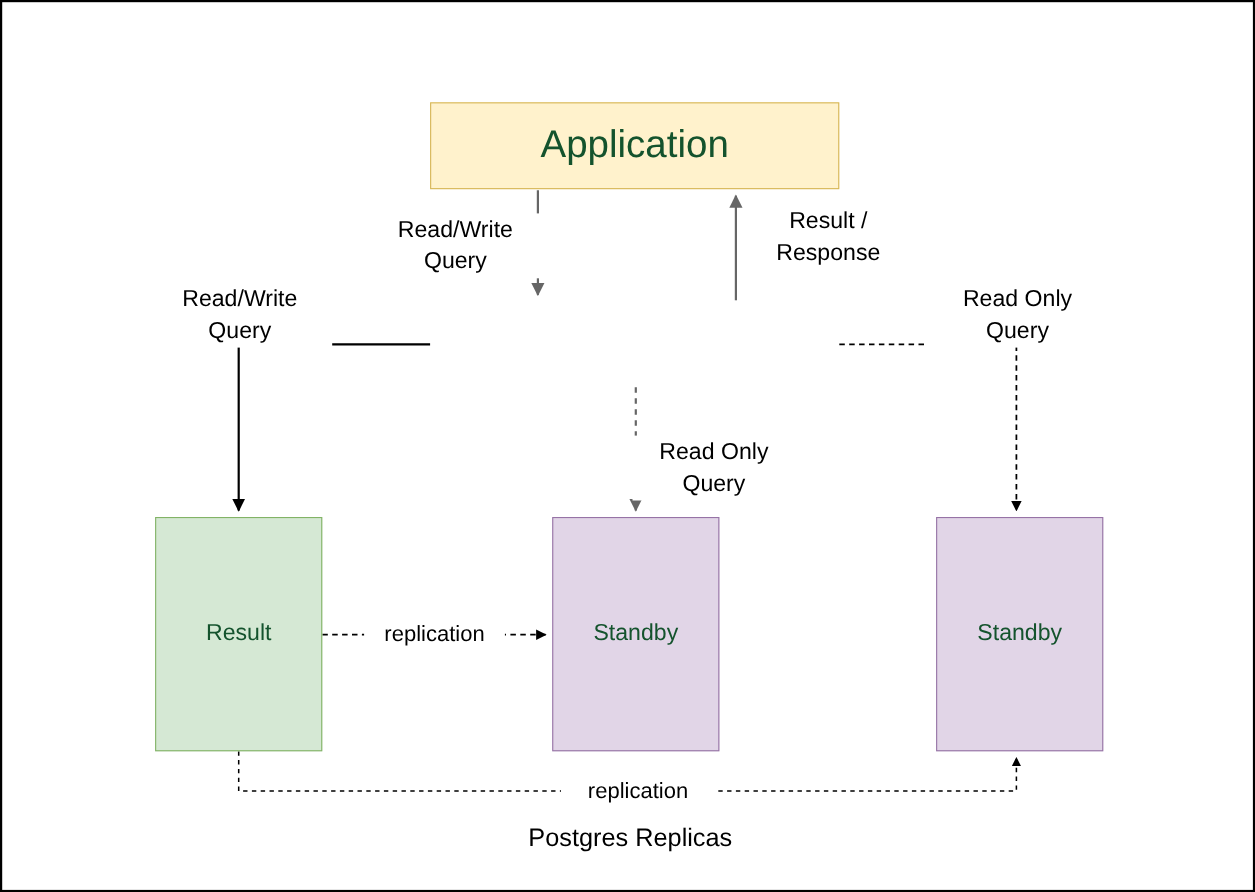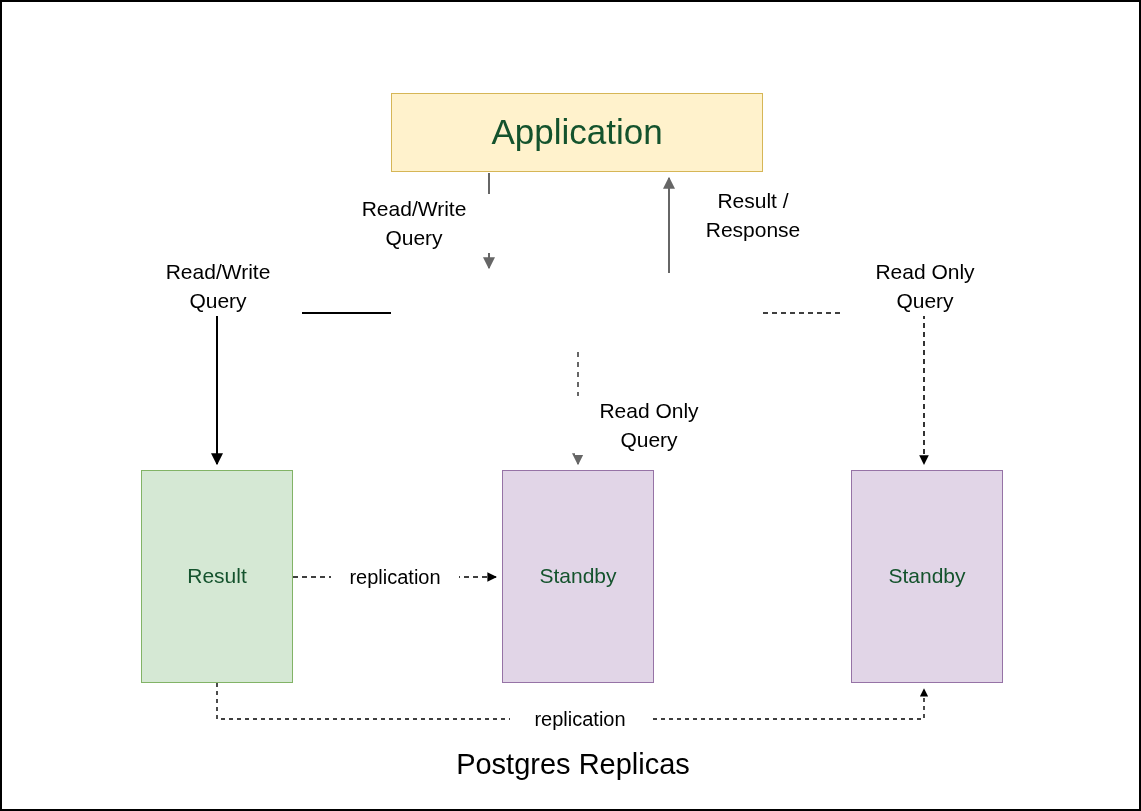--- a/index.html
+++ b/index.html
@@ -102,21 +102,21 @@
   .lbl-repl-bottom {
     left: 508px; top: 703px; width: 134px;
     font-size: 20px; text-align: center; padding: 0 3px;
   }
   .caption {
     position: absolute;
     left: 421px;
     top: 746px;
     width: 300px;
     text-align: center;
-    font-size: 29px;
+    font-size: 23px;
     color: #000000;
   }
 </style>
 </head>
 <body>
 
 <div id="canvas">
 
   <svg id="edges" viewBox="0 0 1141 811" xmlns="http://www.w3.org/2000/svg">
     <defs>

